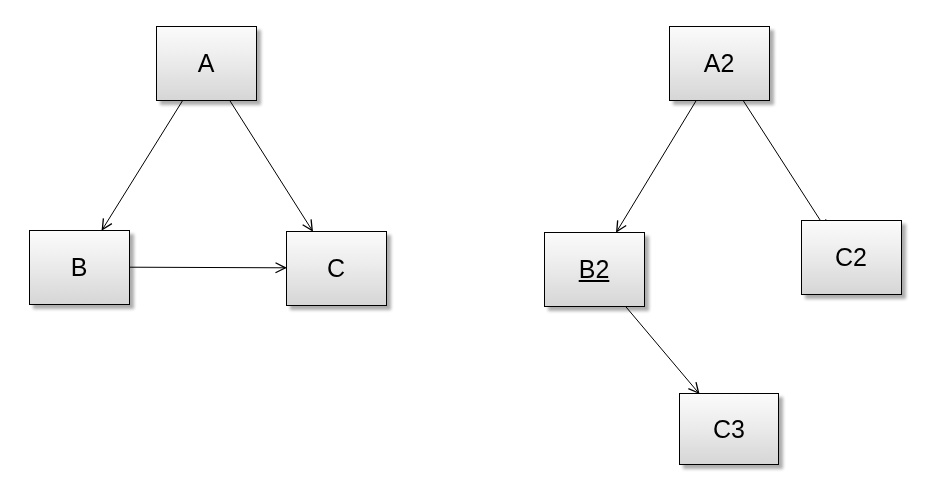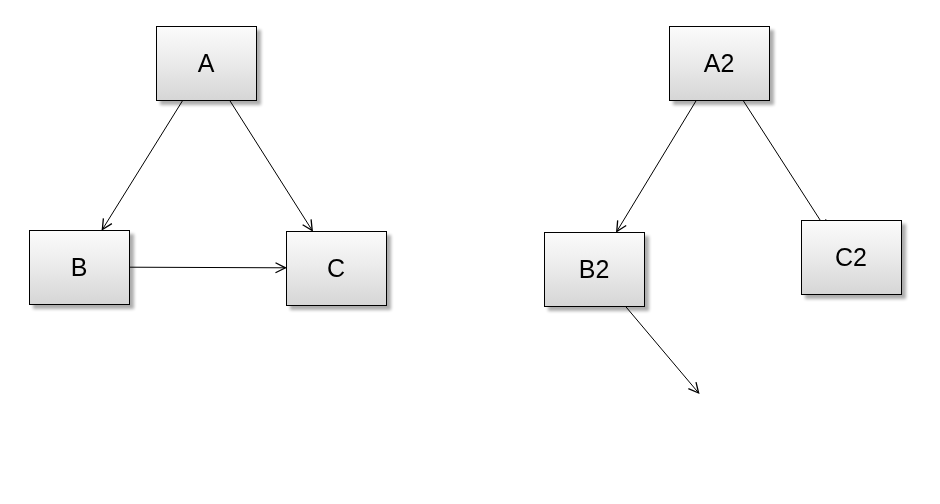--- a/index.html
+++ b/index.html
@@ -70,20 +70,23 @@
       </div>
       <div class="node" style="left: 28.5px; top: 229.5px; width: 101px; height: 75px;">
         <span class="node-label">B</span>
       </div>
       <div class="node" style="left: 285.5px; top: 230.5px; width: 101px; height: 75px;">
         <span class="node-label">C</span>
       </div>
       <div class="node" style="left: 668.5px; top: 25.5px; width: 101px; height: 75px;">
         <span class="node-label">A2</span>
       </div>
-      <div class="node" style="left: 543.5px; top: 231.5px; width: 101px; height: 75px;">
+      <div class="node" style="left: 543.5px; top: 231.5px; width: 101px; height: 75px; text-decoration: underline;">
         <span class="node-label">B2</span>
       </div>
       <div class="node" style="left: 800.5px; top: 220px; width: 101px; height: 75px;">
         <span class="node-label">C2</span>
       </div>
+      <div class="node" style="left: 679px; top: 393px; width: 100px; height: 72px;">
+        <span class="node-label">C3</span>
+      </div>
     </div>
 </div>
 
 </body></html>

